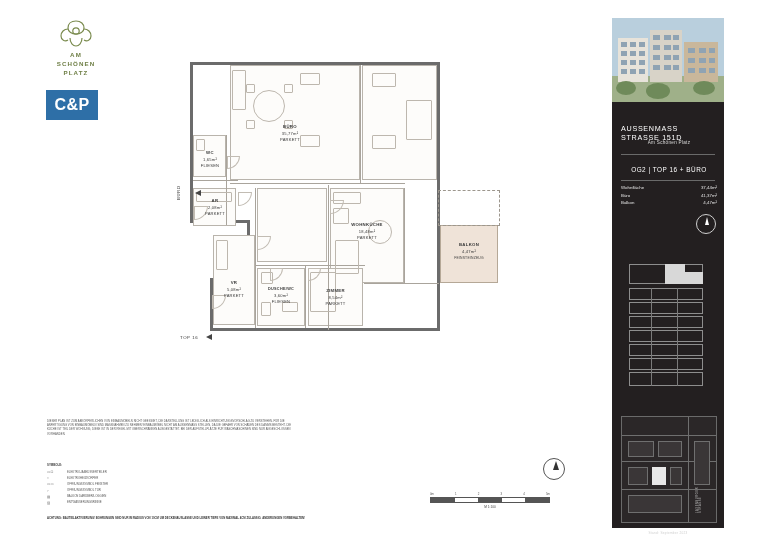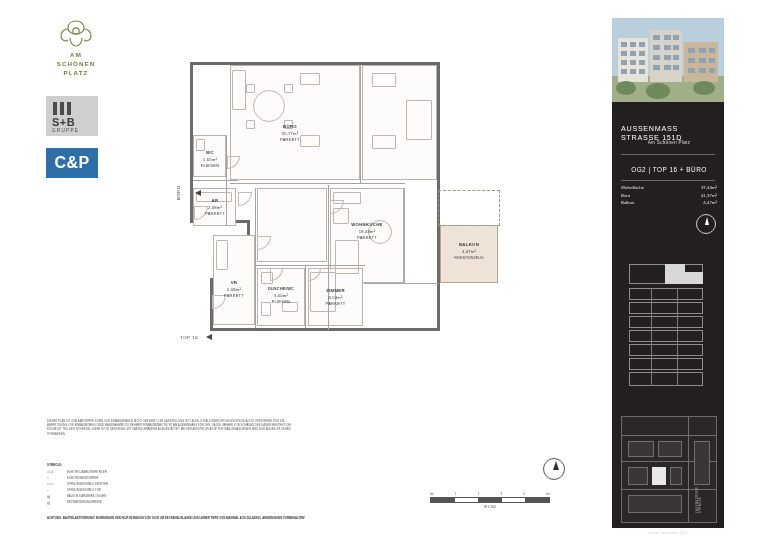--- a/index.html
+++ b/index.html
@@ -94,29 +94,20 @@
           <path d="M25 11 C29 11 32 14 32 18 C32 22 28 24 25 22"></path>
           <path d="M11 20 C11 25 14 28 17 28 C20 28 23 25 23 20"></path>
           <circle cx="17" cy="13" r="3.2"></circle>
         </g>
       </svg>
       <div class="name">
         <div>AM</div>
         <div>SCHÖNEN</div>
         <div>PLATZ</div>
       </div>
-    </div>
-    <div class="logo-sb">
-      <span class="bars">
-          <i></i>
-          <i></i>
-          <i></i>
-        </span>
-      <span class="sb">S+B</span>
-      <span class="gr">GRUPPE</span>
     </div>
     <div class="logo-cp">
       <span>C&amp;P</span>
     </div>
   </div>
 
   <div class="plan">
 
     <div class="wall" style="left:40px;top:22px;width:250px;height:2.6px;"></div>
     <div class="wall" style="left:40px;top:22px;width:2.6px;height:160px;"></div>

